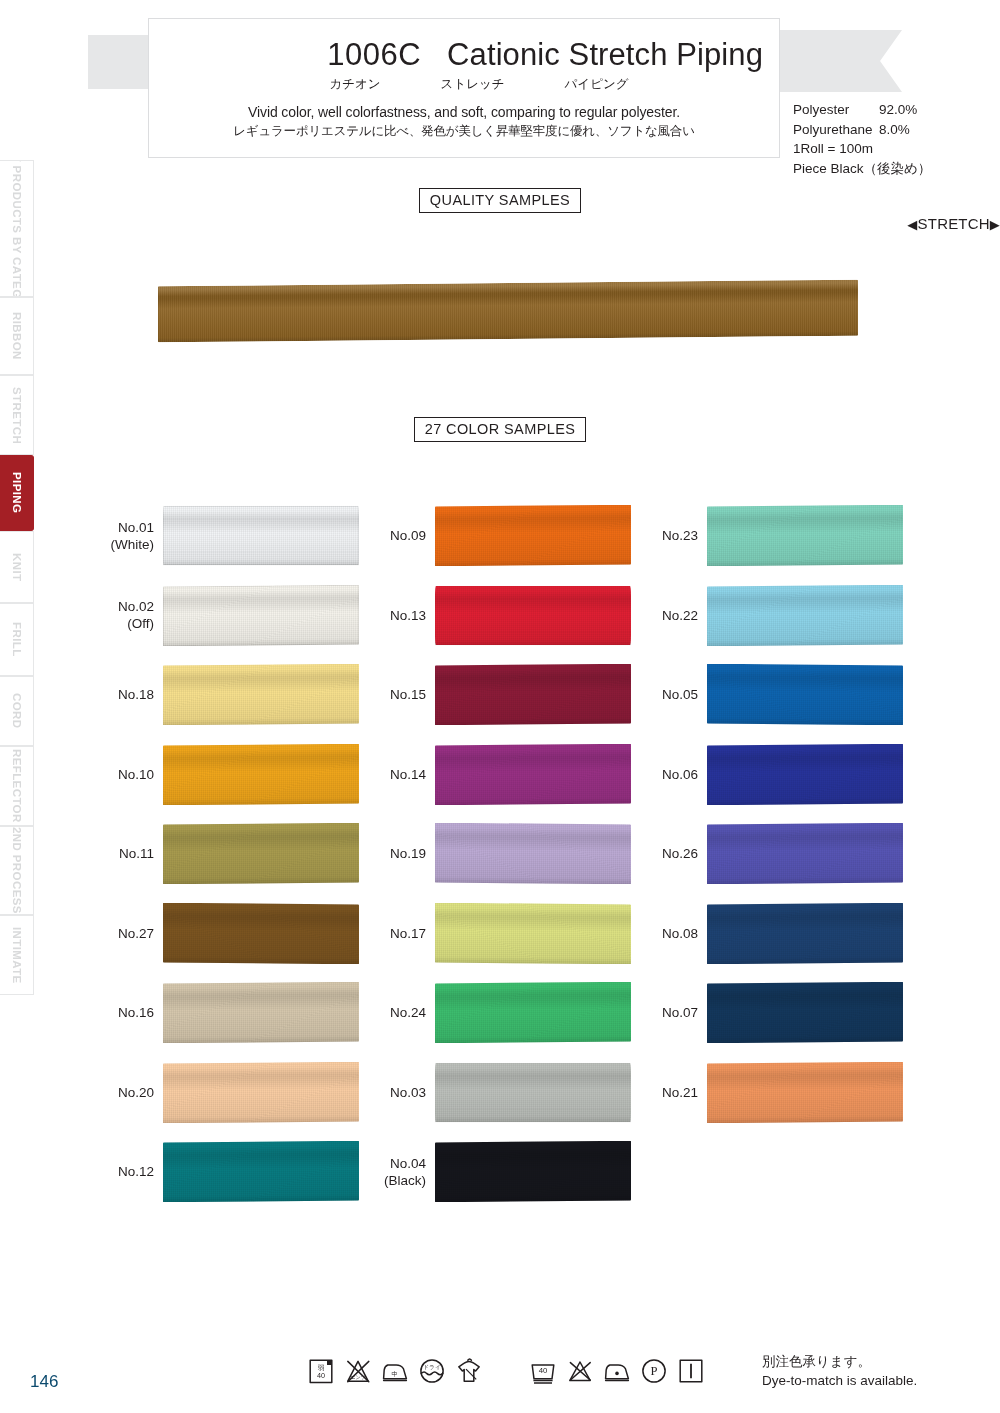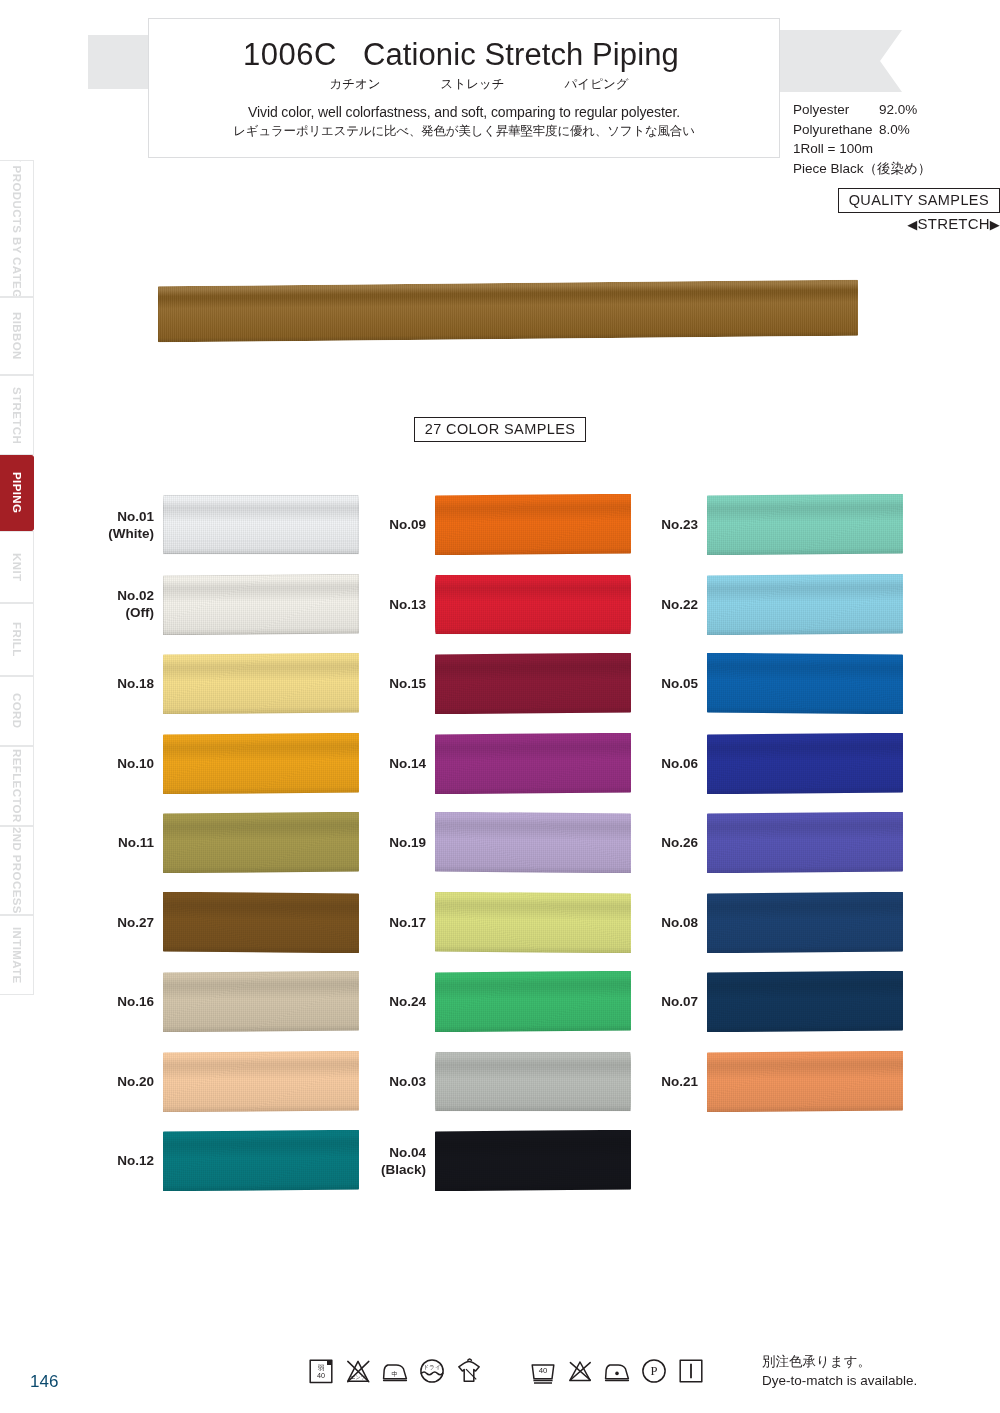--- a/index.html
+++ b/index.html
@@ -57,21 +57,21 @@
   }
   #banner-card {
     position: absolute; left: 148px; top: 18px;
     width: 632px; height: 140px;
     background: #ffffff;
     border: 1px solid #dcdddf;
     padding: 18px 16px 0 16px;
     text-align: center;
   }
   #title-row {
-    display: flex; align-items: baseline; justify-content: center;
+    display: flex; align-items: baseline; justify-content: flex-end;
     gap: 26px;
     margin-left: -6px;
   }
   #title-code {
     font-size: 31px; font-weight: normal; letter-spacing: 0.5px;
     font-family: "Liberation Sans", sans-serif;
   }
   #title-name {
     font-size: 31px; font-weight: normal; letter-spacing: 0.1px;
   }
@@ -102,21 +102,21 @@
   
   .boxed-label {
     display: inline-block;
     border: 1px solid #231f20;
     font-size: 14.5px;
     padding: 3px 10px 4px 10px;
     letter-spacing: 0.4px;
     background: #fff;
   }
   #quality-label-wrap {
-    position: absolute; left: 0; top: 188px; width: 1000px; text-align: right;
+    position: absolute; left: 0; top: 188px; width: 1000px; text-align: center;
   }
   #stretch-row {
     position: absolute; left: 0; top: 215px; width: 1000px; text-align: right;
     font-size: 15px; letter-spacing: 0.2px;
   }
   #stretch-row .arw { font-size: 13px; }
 
   #main-sample {
     position: absolute; left: 158px; top: 283px;
     width: 700px; height: 56px;
@@ -135,26 +135,25 @@
     position: absolute; left: 0; top: 417px; width: 1000px; text-align: center;
   }
   #dye-note {
     position: absolute; left: 690px; top: 410px;
     font-size: 12.5px; line-height: 17px; white-space: nowrap;
   }
   #dye-note .ja { font-size: 12px; }
 
   
   #grid {
-    position: absolute; left: 100px; top: 485px;
+    position: absolute; left: 100px; top: 496px;
     width: 830px;
     display: grid;
     grid-template-columns: 272px 272px 272px;
     grid-auto-rows: 79.5px;
-    font-weight: bold;
   }
   .cell { display: flex; align-items: center; }
   .cell-label {
     width: 63px;
     text-align: right;
     font-size: 13.5px;
     line-height: 17px;
     padding-right: 9px;
     white-space: nowrap;
     color: #231f20;

